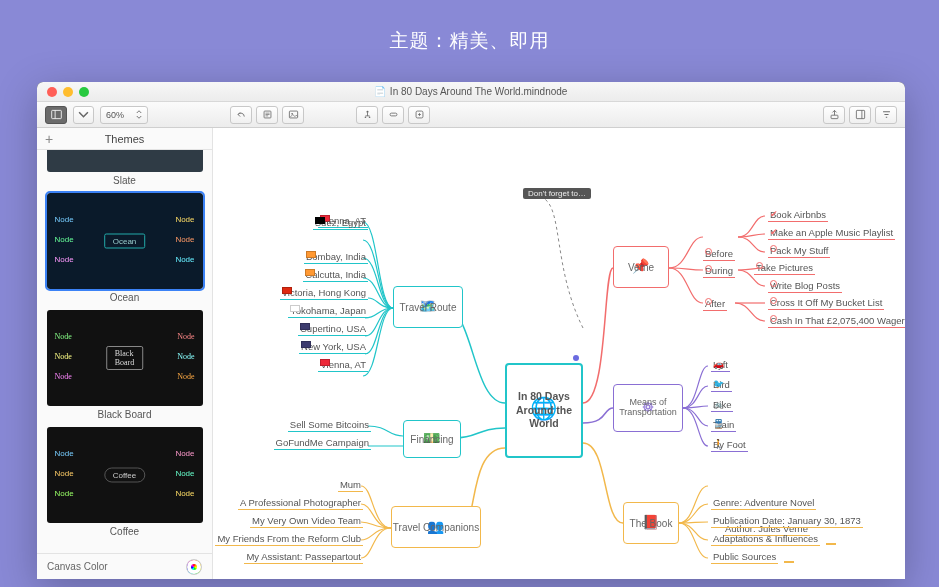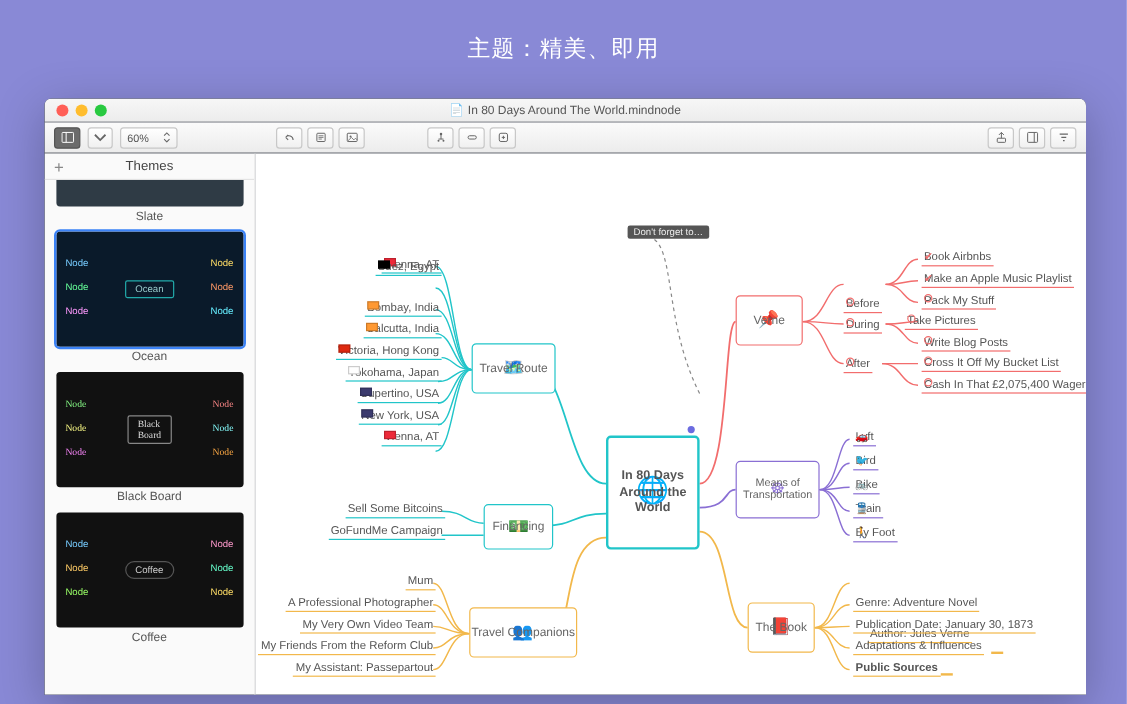--- a/index.html
+++ b/index.html
@@ -254,20 +254,24 @@
         <div class="thumb-big coffee-thumb">
           <div class="tn-center" style="border-color:#555;color:#ccc;border-radius:10px;">Coffee</div>
           <span class="tn-node" style="left:8px;top:22px;color:#7cf;">Node</span>
           <span class="tn-node" style="left:8px;top:42px;color:#fc6;">Node</span>
           <span class="tn-node" style="left:8px;top:62px;color:#9f6;">Node</span>
           <span class="tn-node" style="right:8px;top:22px;color:#f9c;">Node</span>
           <span class="tn-node" style="right:8px;top:42px;color:#6fc;">Node</span>
           <span class="tn-node" style="right:8px;top:62px;color:#fd6;">Node</span>
         </div>
         <div class="theme-label">Coffee</div>
+      </div>
+      <div class="canvas-color">
+        <span>Canvas Color</span>
+        <span class="color-well"></span>
       </div>
     </div>
 
     <div class="canvas">
       <svg class="edges">
 
         <path d="M292 275 C260 275 260 180 232 180" stroke="#21c5c9" stroke-width="1.5" fill="none"></path>
         <path d="M292 300 C265 300 265 310 242 310" stroke="#21c5c9" stroke-width="1.5" fill="none"></path>
         <path d="M292 320 C255 320 265 400 248 400" stroke="#f2b84b" stroke-width="1.5" fill="none"></path>
 
@@ -409,17 +413,17 @@
         <div class="leaf" style="border-color: rgb(138, 111, 212); top: 230px; left: 498px;"><span style="font-size:9px;">🚗</span> Lyft</div>
         <div class="leaf" style="border-color: rgb(138, 111, 212); top: 250px; left: 498px;"><span style="font-size:9px;">🐦</span> Bird</div>
         <div class="leaf" style="border-color: rgb(138, 111, 212); top: 270px; left: 498px;"><span style="font-size:9px;">🚲</span> Bike</div>
         <div class="leaf" style="border-color: rgb(138, 111, 212); top: 290px; left: 498px;"><span style="font-size:9px;">🚆</span> Train</div>
         <div class="leaf" style="border-color: rgb(138, 111, 212); top: 310px; left: 498px;"><span style="font-size:9px;">🚶</span> By Foot</div>
         <div class="leaf" style="border-color: rgb(242, 184, 75); top: 350px; left: 510px; margin-top: 44px;">Author: Jules Verne</div>
         <div class="leaf" style="border-color: rgb(242, 184, 75); top: 368px; left: 498px;">Genre: Adventure Novel</div>
         <div class="leaf" style="border-color: rgb(242, 184, 75); top: 386px; left: 498px;">Publication Date: January 30, 1873</div>
         <div class="leaf" style="border-color: rgb(242, 184, 75); top: 404px; left: 498px;">Adaptations &amp; Influences</div>
         <div class="underline-stub" style="background: rgb(242, 184, 75); width: 10px; left: 613px; top: 415px;"></div>
-        <div class="leaf" style="border-color: rgb(242, 184, 75); top: 422px; left: 498px; font-weight: bold;">Public Sources</div>
+        <div class="leaf" style="border-color: rgb(242, 184, 75); top: 422px; left: 498px;">Public Sources</div>
         <div class="underline-stub" style="background: rgb(242, 184, 75); width: 10px; left: 571px; top: 433px;"></div>
       </div>
   </div>
 </div>
 
 </body></html>

